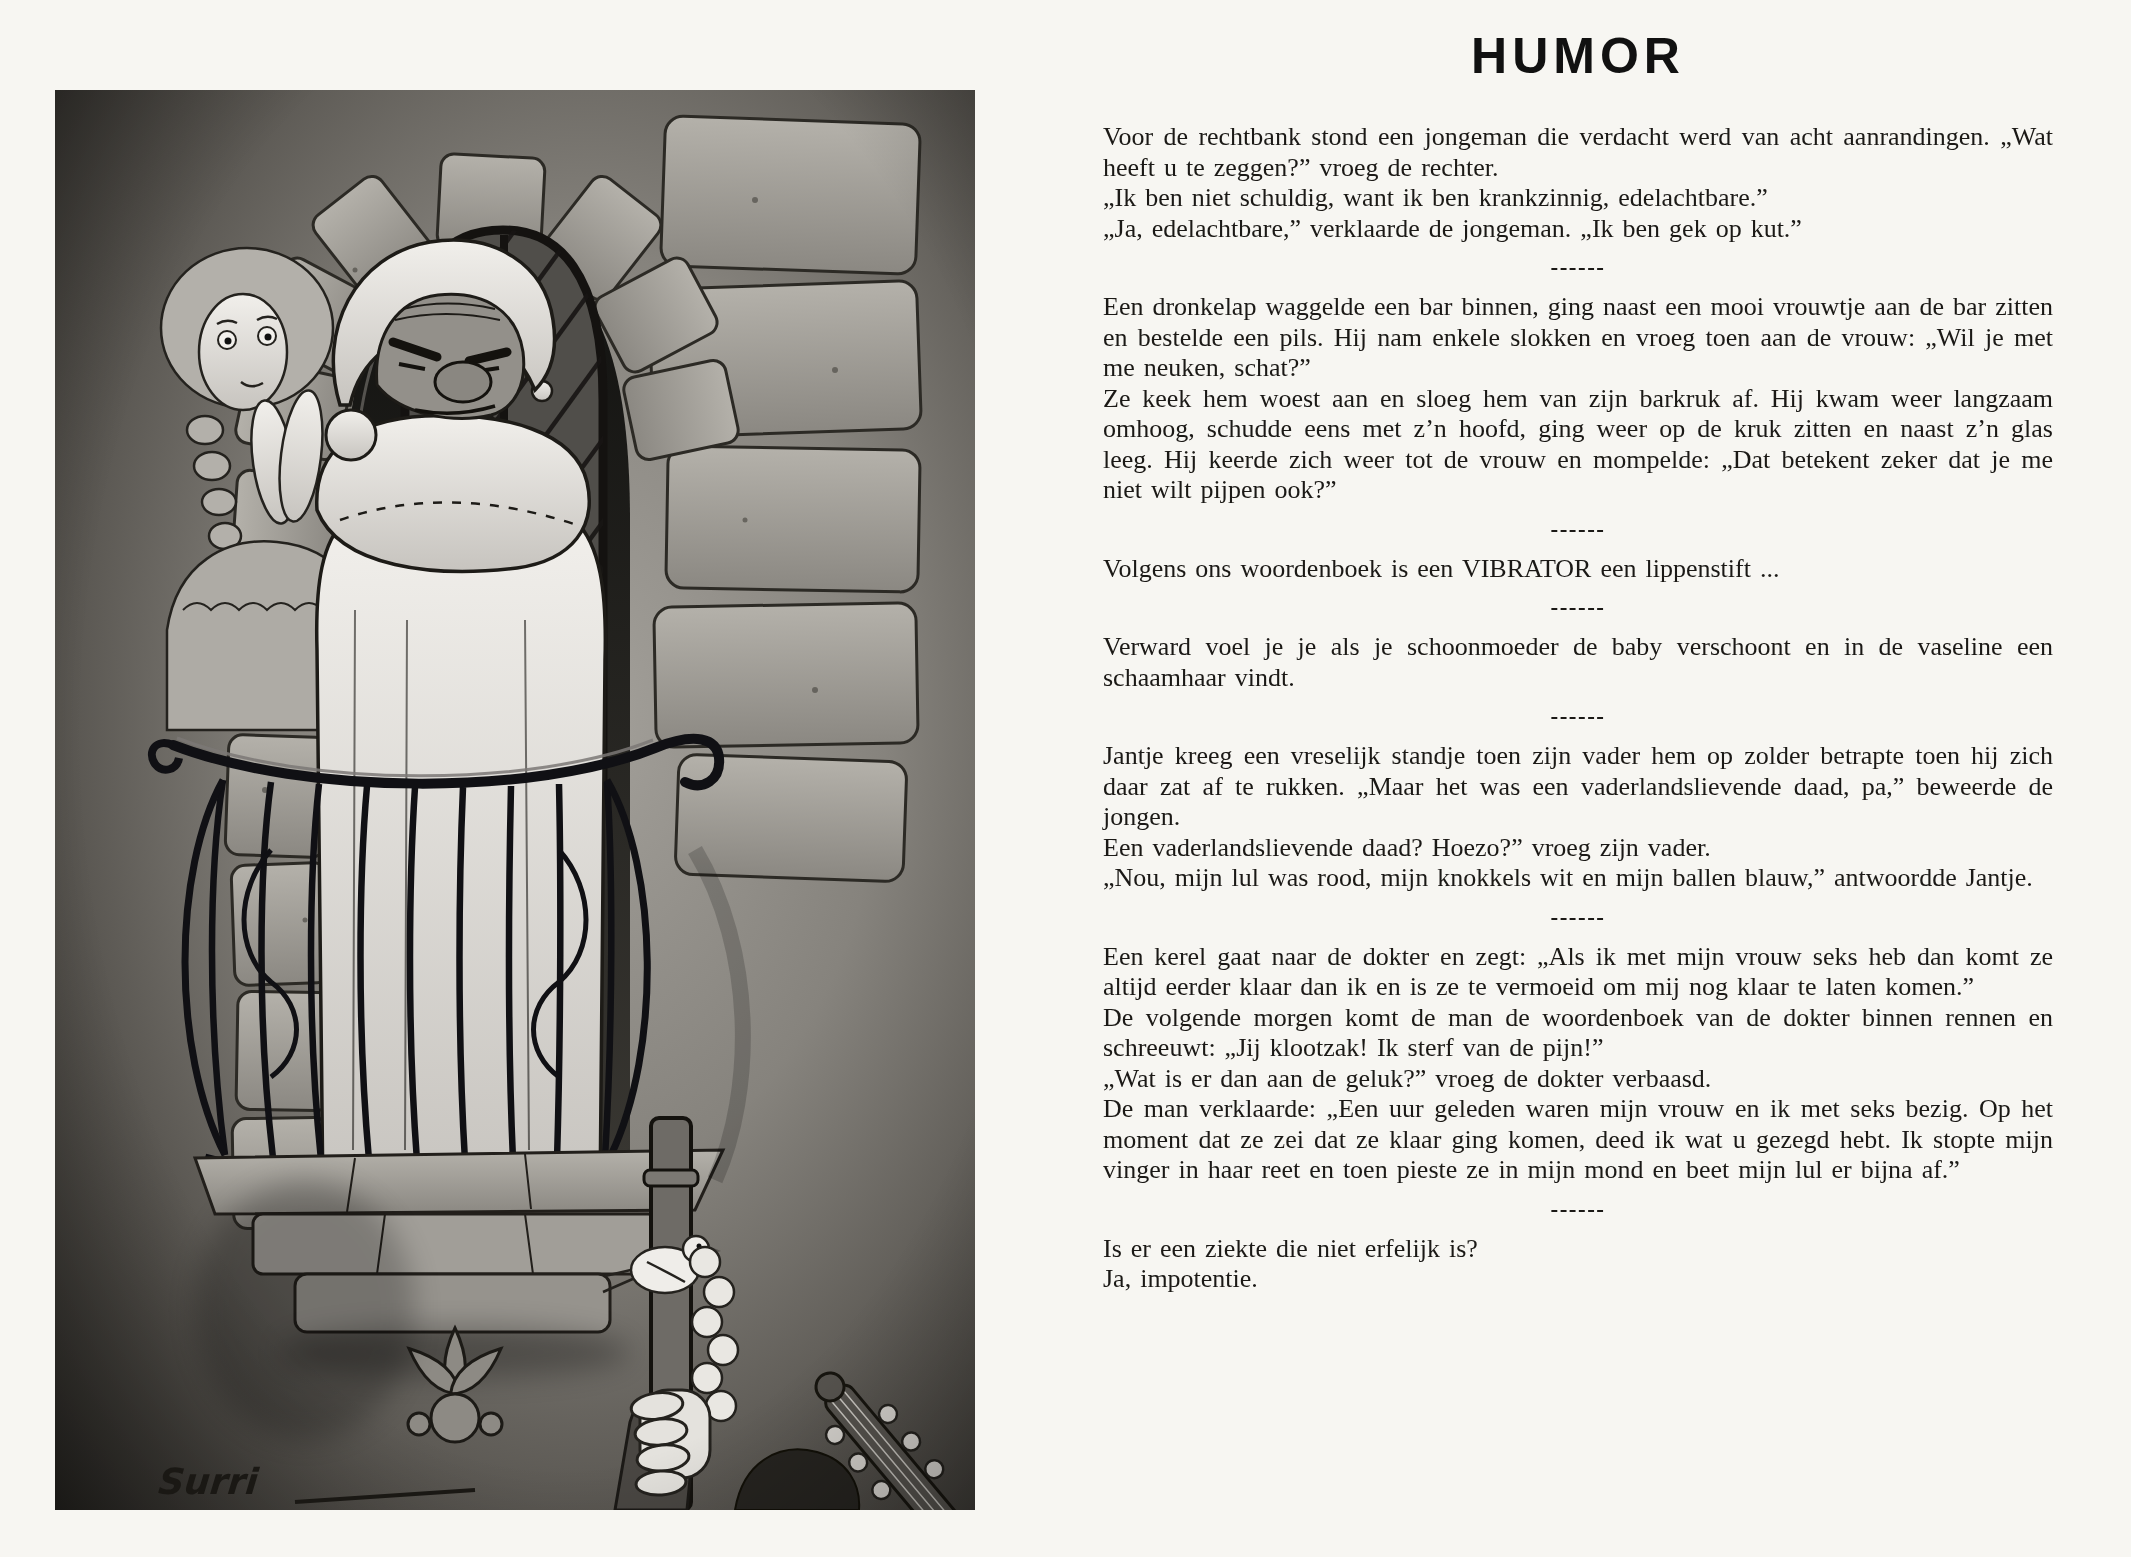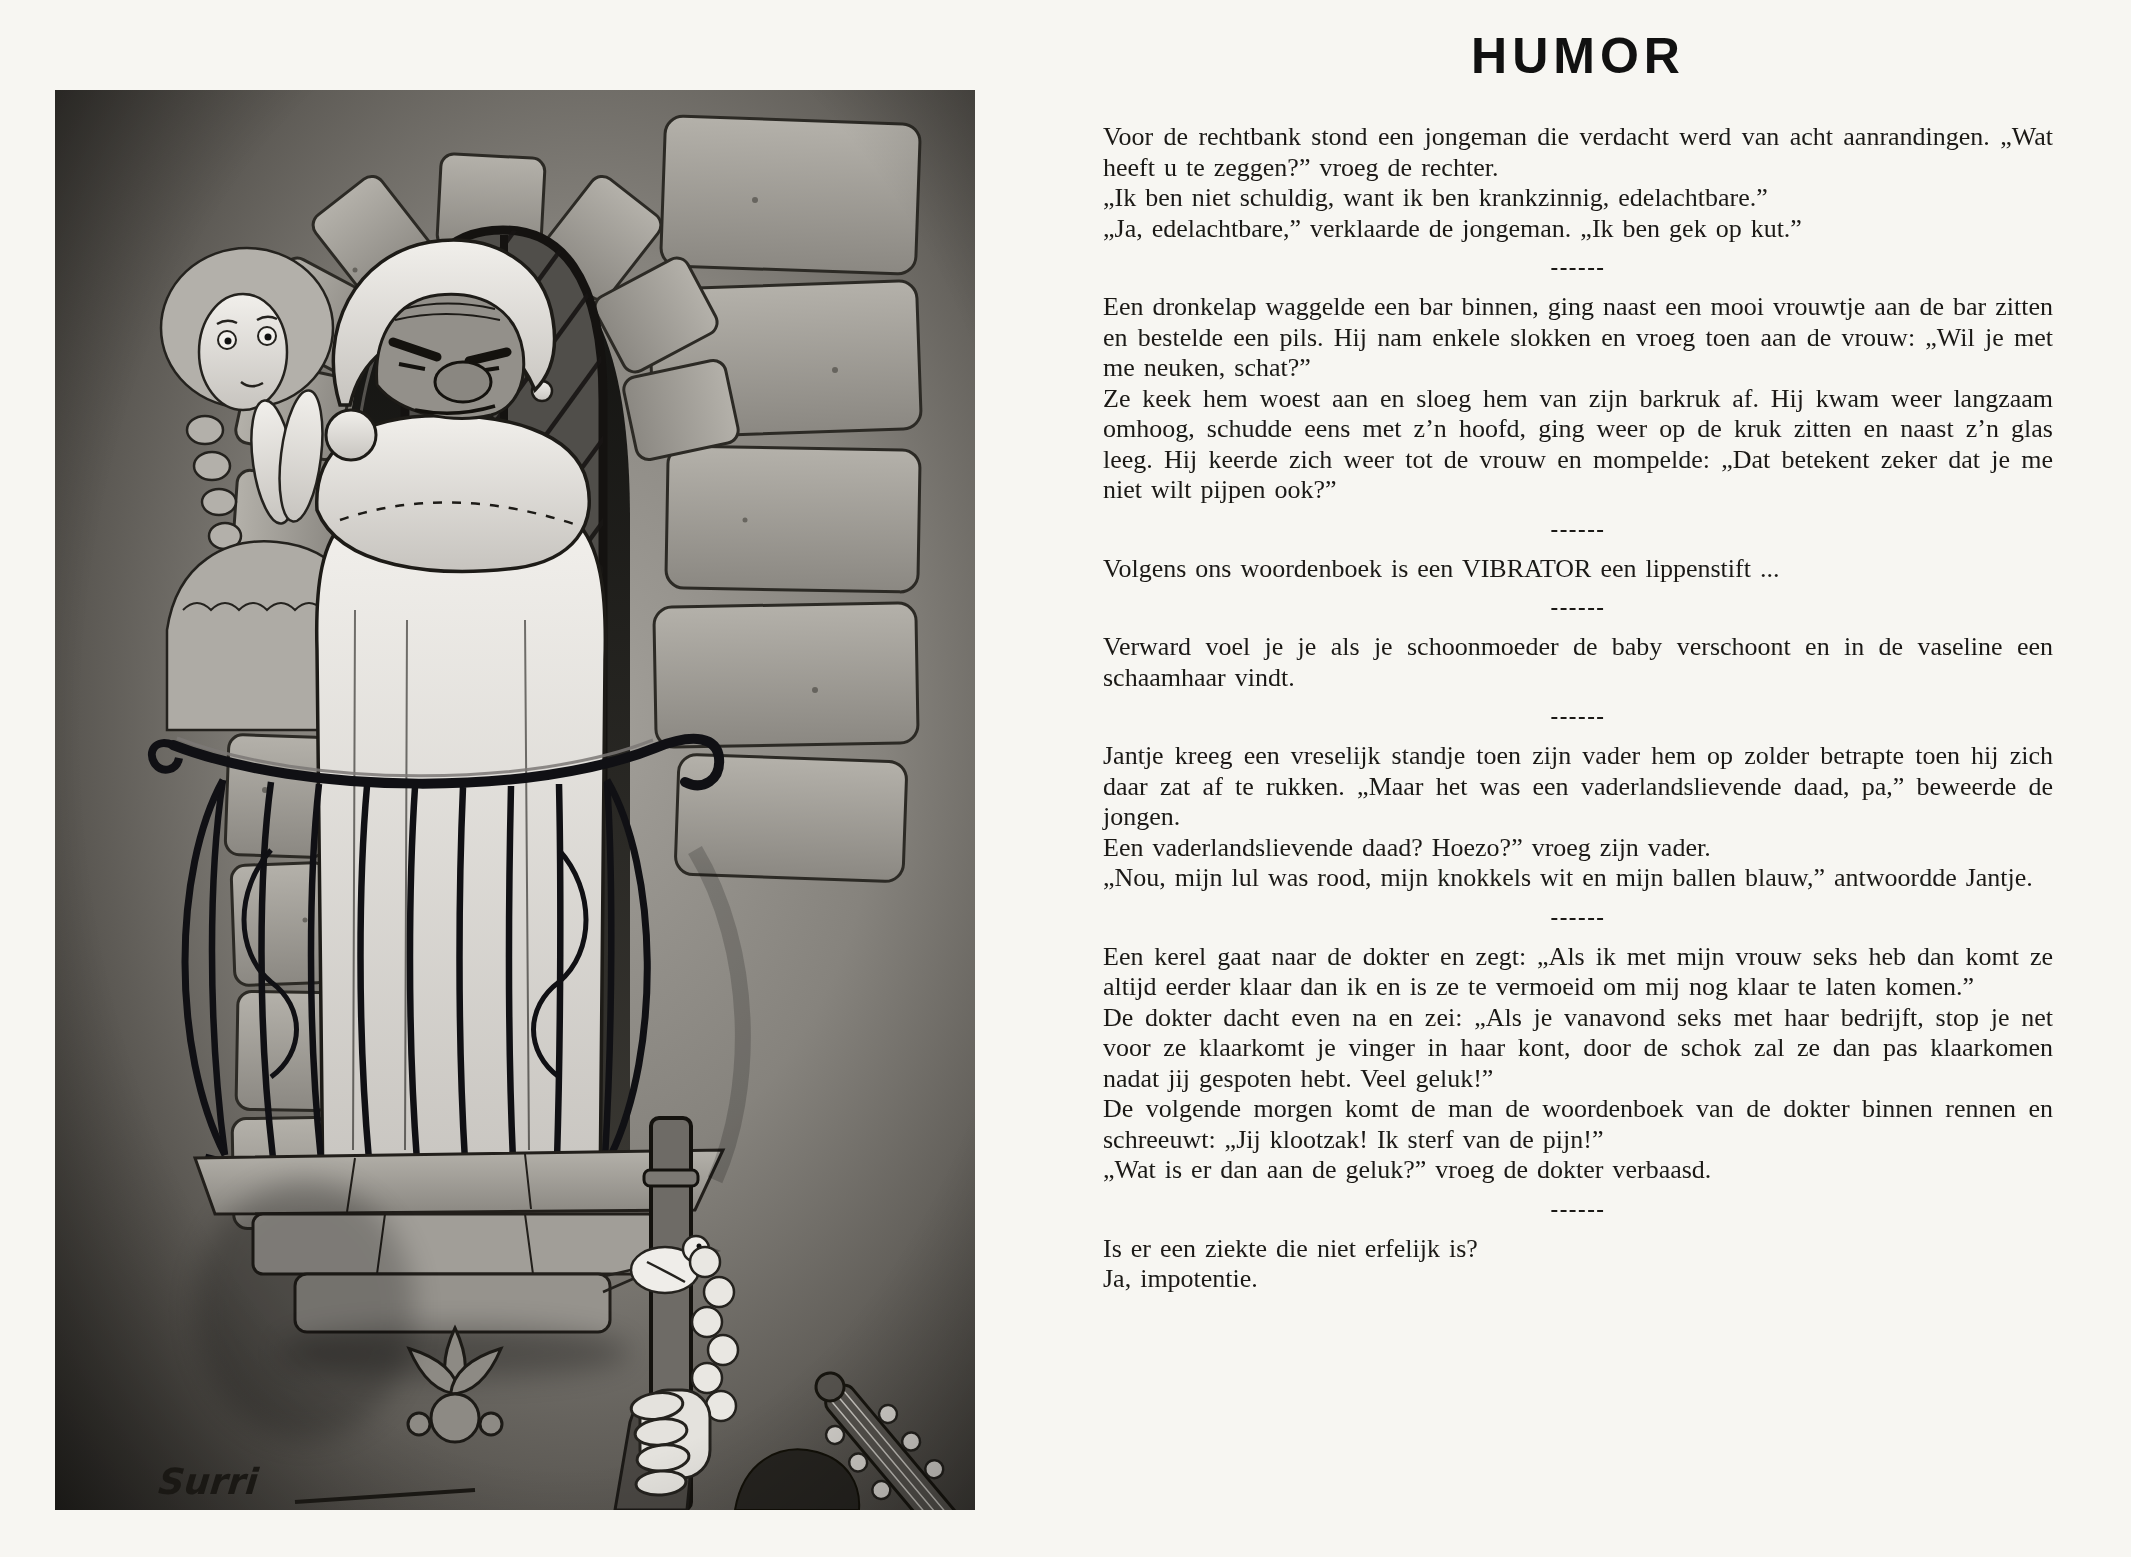--- a/index.html
+++ b/index.html
@@ -282,23 +282,23 @@
         </div>
         <div class="separator">------</div>
         <div class="joke">
           <p>Jantje kreeg een vreselijk standje toen zijn vader hem op zolder betrapte toen hij zich daar zat af te rukken. „Maar het was een vaderlandslievende daad, pa,” beweerde de jongen.</p>
           <p>Een vaderlandslievende daad? Hoezo?” vroeg zijn vader.</p>
           <p>„Nou, mijn lul was rood, mijn knokkels wit en mijn ballen blauw,” antwoordde Jantje.</p>
         </div>
         <div class="separator">------</div>
         <div class="joke">
           <p>Een kerel gaat naar de dokter en zegt: „Als ik met mijn vrouw seks heb dan komt ze altijd eerder klaar dan ik en is ze te vermoeid om mij nog klaar te laten komen.”</p>
-          <p>De dokter dacht even na en zei: „Als je vanavond seks met haar bedrijft, stop je net voor ze klaarkomt je vinger in haar kont, door de schok zal ze dan pas klaarkomen nadat jij gespoten hebt. Veel geluk!”</p>
           <p>De volgende morgen komt de man de woordenboek van de dokter binnen rennen en schreeuwt: „Jij klootzak! Ik sterf van de pijn!”</p>
           <p>„Wat is er dan aan de geluk?” vroeg de dokter verbaasd.</p>
+          <p>De man verklaarde: „Een uur geleden waren mijn vrouw en ik met seks bezig. Op het moment dat ze zei dat ze klaar ging komen, deed ik wat u gezegd hebt. Ik stopte mijn vinger in haar reet en toen pieste ze in mijn mond en beet mijn lul er bijna af.”</p>
         </div>
         <div class="separator">------</div>
         <div class="joke">
           <p>Is er een ziekte die niet erfelijk is?</p>
           <p>Ja, impotentie.</p>
         </div>
       </div>
   </div>
 
 </div>

